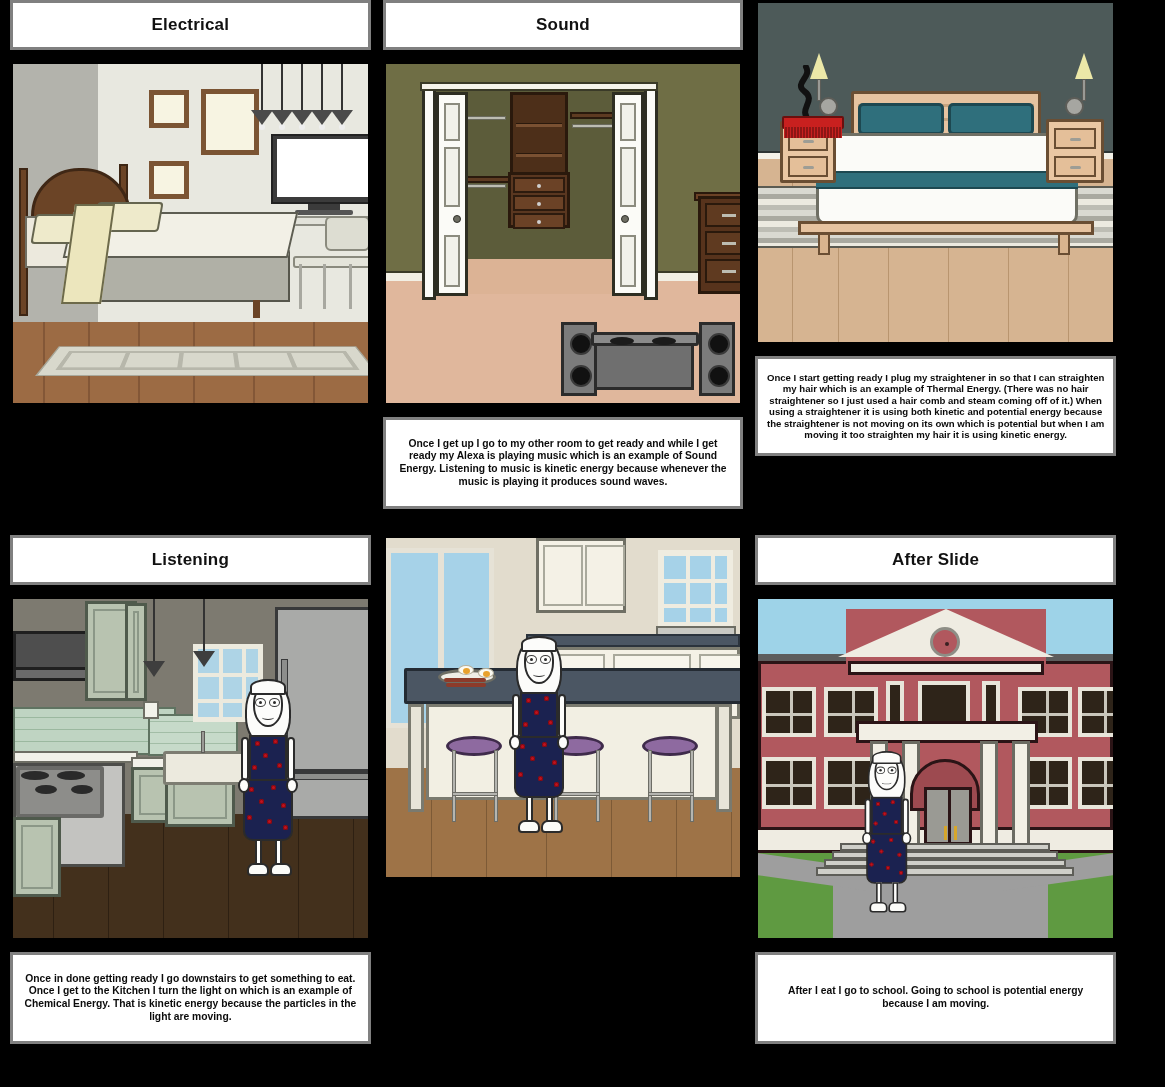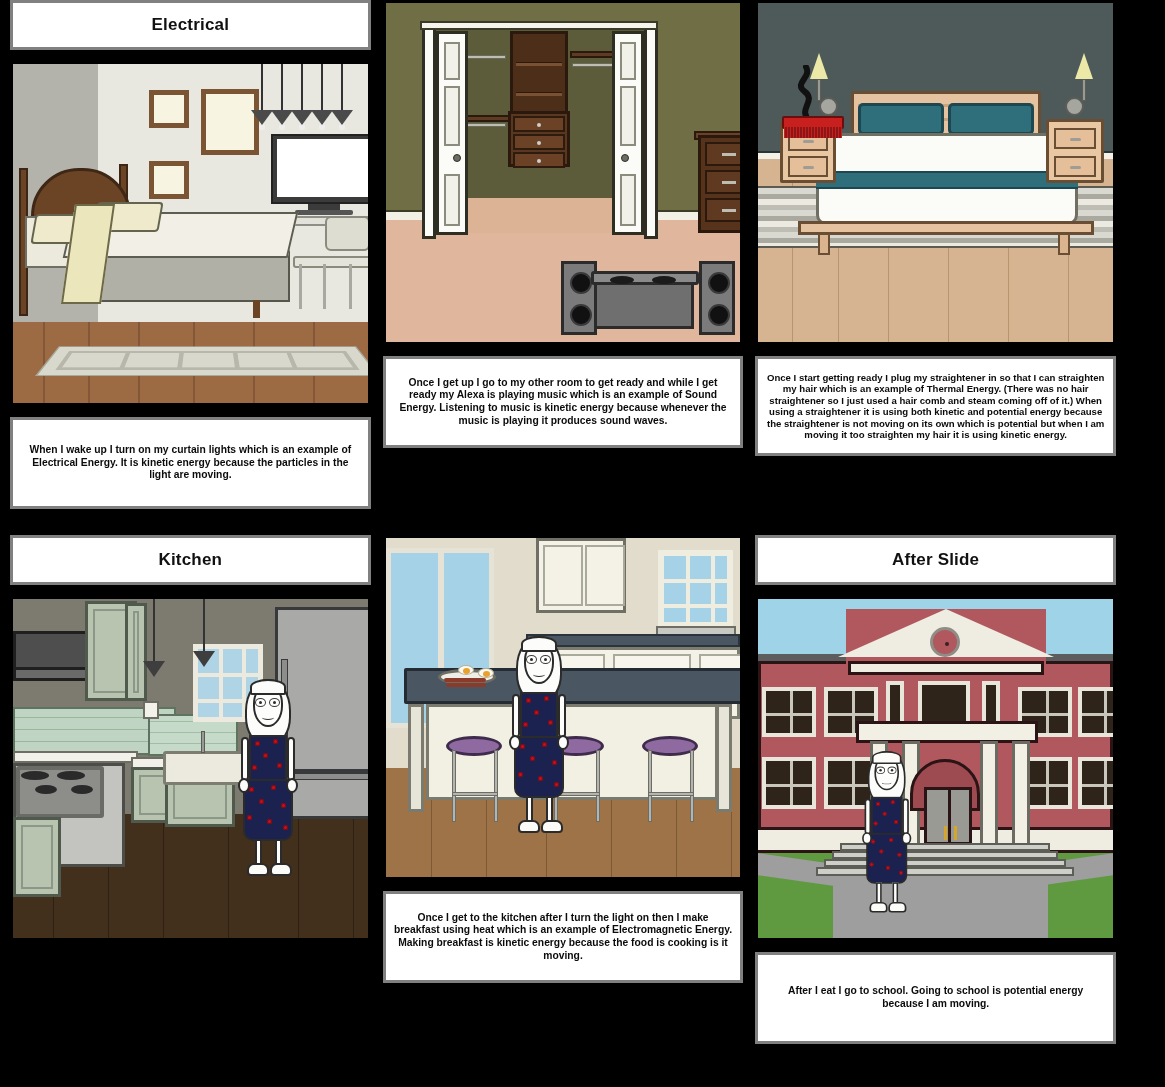--- a/index.html
+++ b/index.html
@@ -342,26 +342,26 @@
         <div class="s1-bed-head"></div>
         <div class="s1-mattress"></div>
         <div class="s1-bedside"></div>
         <div class="s1-bedtop"></div>
         <div class="s1-pillow" style="left:20px;top:150px;width:70px;height:30px;"></div>
         <div class="s1-pillow" style="left:82px;top:138px;width:66px;height:30px;"></div>
         <div class="s1-throw"></div>
         <div class="s1-bedleg"></div>
       </div>
 
-      <div class="caption-box">
-        <div class="caption-text">When I wake up I turn on my curtain lights which is an example of Electrical Energy. It is kinetic energy because the particles in the light are moving.</div>
-      </div>
     </div>
 
     <div class="cell">
+      <div class="title-box">
+        <span class="title-text">Sound</span>
+      </div>
 
       <div class="scene">
         <div class="s2-wall"></div>
         <div class="s2-base"></div>
         <div class="s2-floor"></div>
         <div class="s2-closet-in"></div>
         <div class="s2-closet-floor"></div>
         <div class="s2-rod" style="left:50px;top:52px;width:70px;"></div>
         <div class="s2-rod" style="left:50px;top:120px;width:70px;"></div>
         <div class="s2-rod" style="left:186px;top:60px;width:76px;"></div>
@@ -491,21 +491,21 @@
       <div class="caption-box tall">
         <div class="caption-text small">Once I start getting ready I plug my straightener in so that I can straighten my hair which is an example of Thermal Energy. (There was no hair straightener so I just used a hair comb and steam coming off of it.) When using a straightener it is using both kinetic and potential energy because the straightener is not moving on its own which is potential but when I am moving it too straighten my hair it is using kinetic energy.</div>
       </div>
     </div>
   </div>
 
   <div class="row row2">
 
     <div class="cell">
       <div class="title-box">
-        <span class="title-text">Kitchen</span>
+        <span class="title-text">Listening</span>
       </div>
 
       <div class="scene">
         <div class="s4-wall"></div>
         <div class="s4-floor">
           <div class="plank" style="left:40px"></div>
             <div class="plank" style="left:95px"></div>
           <div class="plank" style="left:150px"></div>
             <div class="plank" style="left:215px"></div>
           <div class="plank" style="left:285px"></div>
@@ -582,20 +582,23 @@
             <div class="rose" style="left:16px;top:108px"></div>
           <div class="rose" style="left:38px;top:106px"></div>
             <div class="rose" style="left:26px;top:120px"></div>
           <div class="rose" style="left:48px;top:124px"></div>
             <div class="rose" style="left:14px;top:136px"></div>
           <div class="rose" style="left:34px;top:140px"></div>
             <div class="rose" style="left:50px;top:146px"></div>
         </div>
       </div>
 
+      <div class="caption-box">
+        <div class="caption-text">Once in done getting ready I go downstairs to get something to eat. Once I get to the Kitchen I turn the light on which is an example of Chemical Energy. That is kinetic energy because the particles in the light are moving.</div>
+      </div>
     </div>
 
     <div class="cell">
 
       <div class="scene">
         <div class="s5-wall"></div>
         <div class="s5-floor">
           <div class="plank" style="left:45px"></div>
             <div class="plank" style="left:100px"></div>
           <div class="plank" style="left:160px"></div>
@@ -683,23 +686,20 @@
             <div class="rose" style="left:16px;top:108px"></div>
           <div class="rose" style="left:38px;top:106px"></div>
             <div class="rose" style="left:26px;top:120px"></div>
           <div class="rose" style="left:48px;top:124px"></div>
             <div class="rose" style="left:14px;top:136px"></div>
           <div class="rose" style="left:34px;top:140px"></div>
             <div class="rose" style="left:50px;top:146px"></div>
         </div>
       </div>
 
-      <div class="caption-box">
-        <div class="caption-text">Once I get to the kitchen after I turn the light on then I make breakfast using heat which is an example of Electromagnetic Energy. Making breakfast is kinetic energy because the food is cooking is it moving.</div>
-      </div>
     </div>
 
     <div class="cell">
       <div class="title-box">
         <span class="title-text">After Slide</span>
       </div>
 
       <div class="scene">
         <div class="s6-sky"></div>
         <div class="s6-grass"></div>

